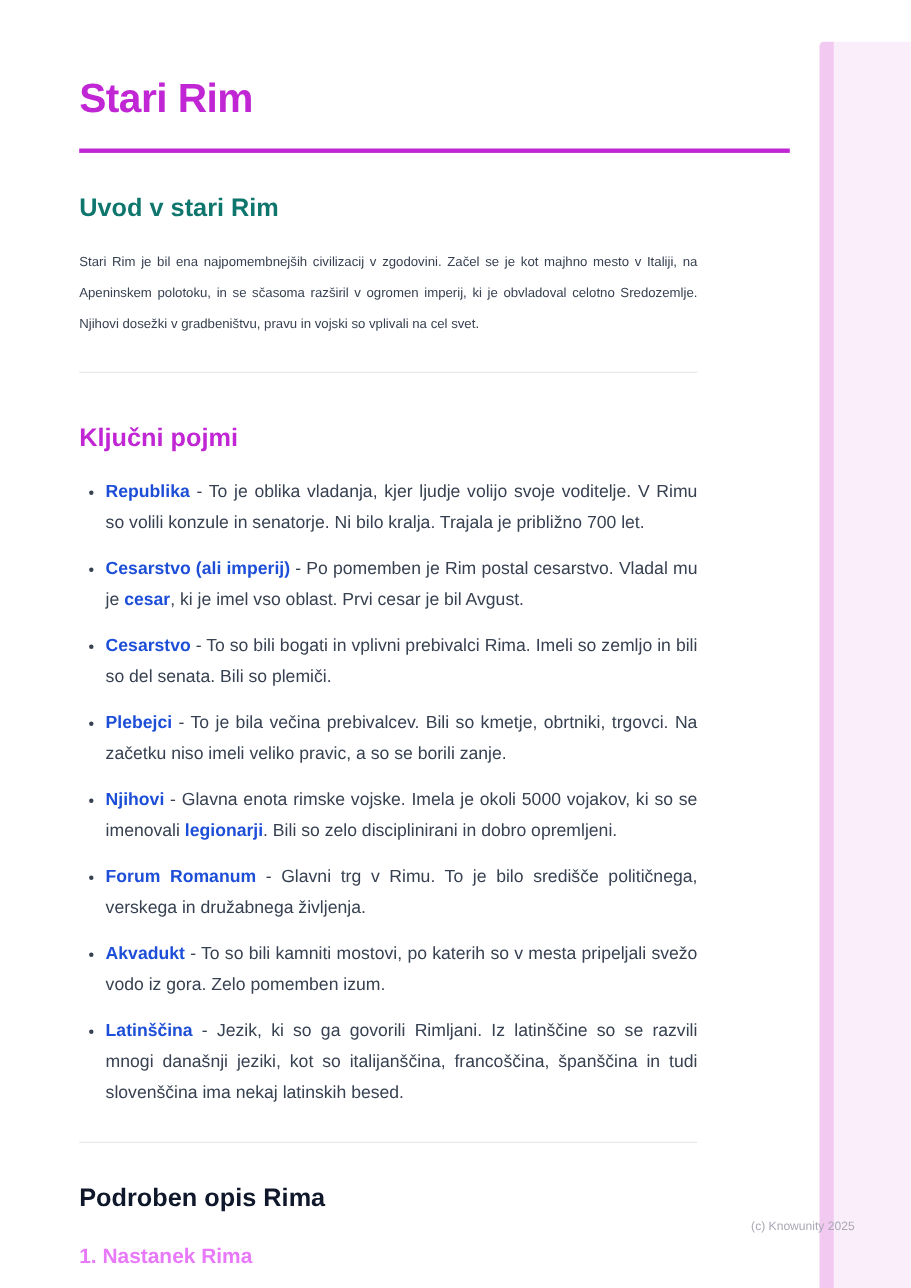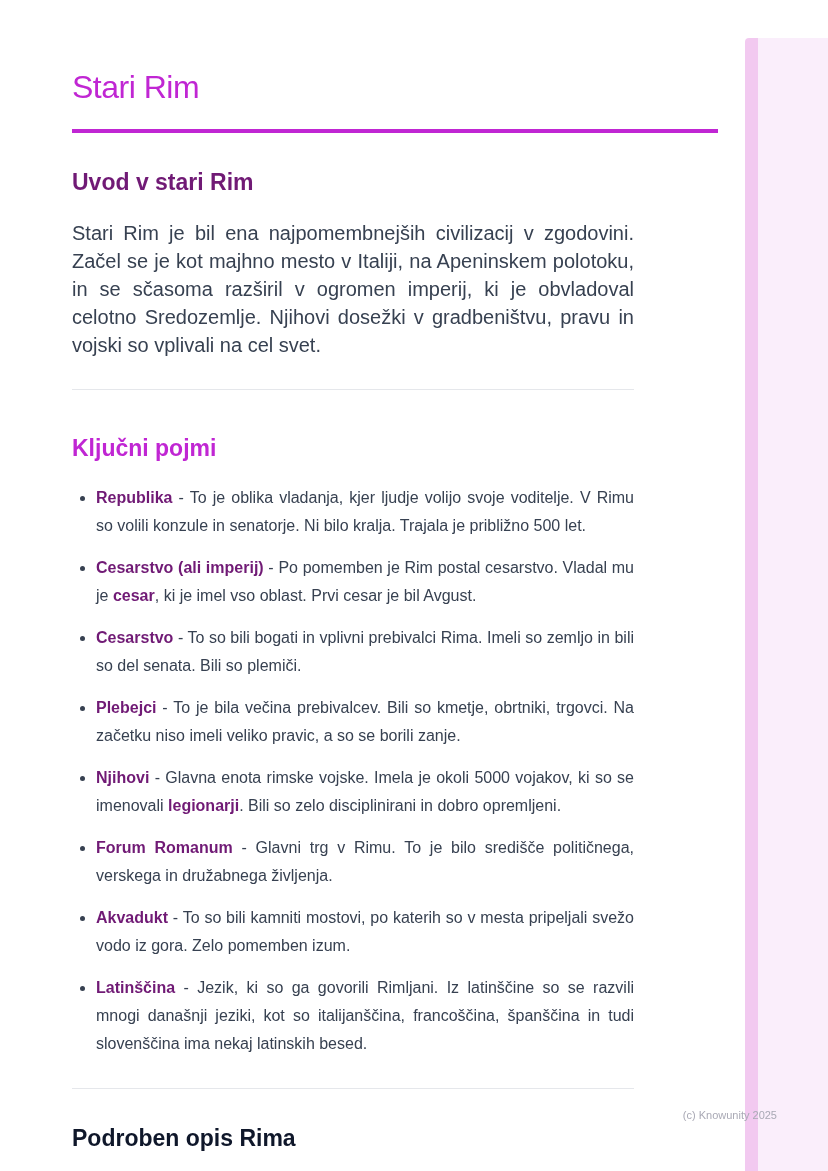--- a/index.html
+++ b/index.html
@@ -29,22 +29,22 @@
     border-radius: 4px 0 0 0;
   }
   .content {
     position: absolute;
     left: 72px;
     top: 0;
     width: 646px;
   }
   h1.page-title {
     margin: 70px 0 0;
-    font-size: 32px;
-    font-weight: 400;
+    font-size: 37px;
+    font-weight: 700;
     letter-spacing: -0.5px;
     line-height: 1.1;
   }
   .title-rule {
     border: none;
     height: 4px;
     margin: 24px 0 0;
     width: 646px;
   }
   h2.section-heading {
@@ -54,21 +54,21 @@
     line-height: 1.2;
   }
   h3.sub-heading {
     font-size: 19px;
     font-weight: 700;
     margin: 30px 0 0;
     line-height: 1.2;
   }
   p.body {
     width: 562px;
-    font-size: 20px;
+    font-size: 12px;
     line-height: 28px;
     text-align: justify;
     margin: 22px 0 0;
     color: #374151;
   }
   .thin-rule {
     border: none;
     border-top: 1px solid #e5e7eb;
     margin: 30px 0 0;
     width: 562px;
@@ -77,48 +77,48 @@
     width: 562px;
     margin: 22px 0 0;
     padding: 0 0 0 24px;
   }
   ul.concepts li {
     font-size: 16px;
     line-height: 28px;
     text-align: justify;
     margin: 0 0 14px;
   }
-  strong { font-weight: 700; color: #701a75; }
+  strong { font-weight: 700; color: #1d4ed8; }
   .footer {
     position: absolute;
     right: 51px;
     bottom: 50px;
     font-size: 11px;
     color: #a9a9b5;
   }
 </style>
 </head>
 <body>
 
 <div class="stripe-light" style="background: rgb(250, 238, 251);"></div>
 <div class="stripe-dark" style="background: rgb(242, 201, 240);"></div>
 
 <div class="content">
 
   <h1 class="page-title" style="color: rgb(192, 38, 211);">Stari Rim</h1>
   <hr class="title-rule" style="background: rgb(192, 38, 211);">
 
-  <h2 class="section-heading" style="color: #701a75;">Uvod v stari Rim</h2>
+  <h2 class="section-heading" style="color: #0f766e;">Uvod v stari Rim</h2>
   <p class="body">Stari Rim je bil ena najpomembnejših civilizacij v zgodovini. Začel se je kot majhno mesto v Italiji, na Apeninskem polotoku, in se sčasoma razširil v ogromen imperij, ki je obvladoval celotno Sredozemlje. Njihovi dosežki v gradbeništvu, pravu in vojski so vplivali na cel svet.</p>
 
   <hr class="thin-rule">
 
   <h2 class="section-heading" style="color: rgb(192, 38, 211); margin-top: 45px;">Ključni pojmi</h2>
   <ul class="concepts">
-      <li><strong>Republika</strong><span> - To je oblika vladanja, kjer ljudje volijo svoje voditelje. V Rimu so volili konzule in senatorje. Ni bilo kralja. Trajala je približno 500 let.</span></li>
+      <li><strong>Republika</strong><span> - To je oblika vladanja, kjer ljudje volijo svoje voditelje. V Rimu so volili konzule in senatorje. Ni bilo kralja. Trajala je približno 700 let.</span></li>
       <li><strong>Cesarstvo (ali imperij)</strong><span> - Po pomemben je Rim postal cesarstvo. Vladal mu je </span><strong>cesar</strong><span>, ki je imel vso oblast. Prvi cesar je bil Avgust.</span></li>
       <li><strong>Cesarstvo</strong><span> - To so bili bogati in vplivni prebivalci Rima. Imeli so zemljo in bili so del senata. Bili so plemiči.</span></li>
       <li><strong>Plebejci</strong><span> - To je bila večina prebivalcev. Bili so kmetje, obrtniki, trgovci. Na začetku niso imeli veliko pravic, a so se borili zanje.</span></li>
       <li><strong>Njihovi</strong><span> - Glavna enota rimske vojske. Imela je okoli 5000 vojakov, ki so se imenovali </span><strong>legionarji</strong><span>. Bili so zelo disciplinirani in dobro opremljeni.</span></li>
       <li><strong>Forum Romanum</strong><span> - Glavni trg v Rimu. To je bilo središče političnega, verskega in družabnega življenja.</span></li>
       <li><strong>Akvadukt</strong><span> - To so bili kamniti mostovi, po katerih so v mesta pripeljali svežo vodo iz gora. Zelo pomemben izum.</span></li>
       <li><strong>Latinščina</strong><span> - Jezik, ki so ga govorili Rimljani. Iz latinščine so se razvili mnogi današnji jeziki, kot so italijanščina, francoščina, španščina in tudi slovenščina ima nekaj latinskih besed.</span></li>
     </ul>
 
   <hr class="thin-rule">

